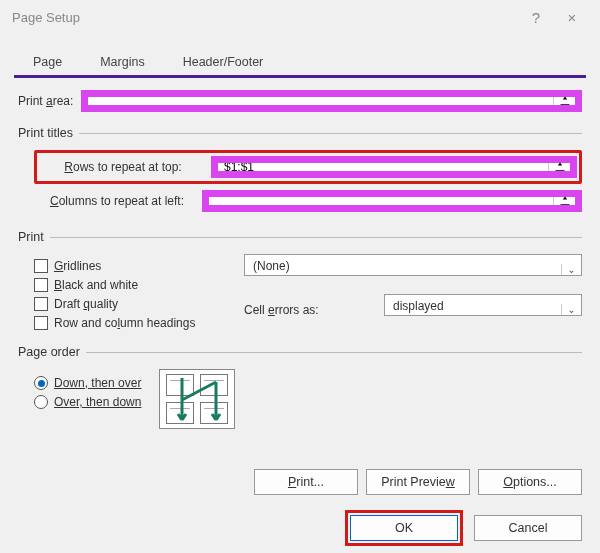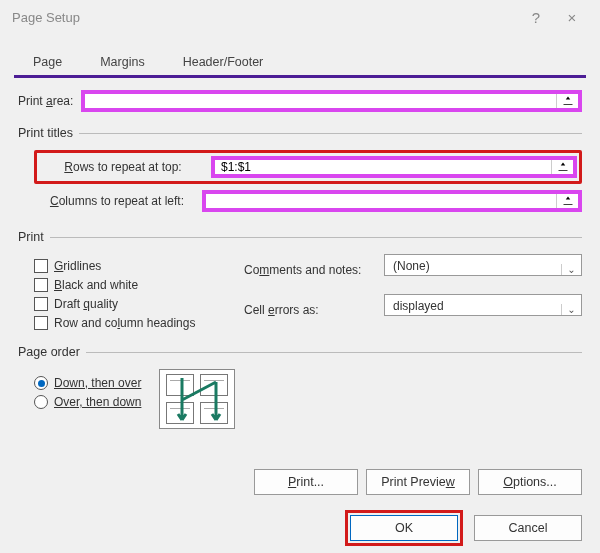--- a/index.html
+++ b/index.html
@@ -76,21 +76,21 @@
   }
   .row {
     display: flex;
     align-items: center;
     margin-bottom: 8px;
   }
   .lbl { color: #333; text-align: center; }
   .input-with-picker {
     flex: 1;
     display: flex;
-    border: 4px solid #d946ef;
+    border: 7px solid #d946ef;
     background: #fff;
     height: 22px;
     margin-left: 8px;
   }
   .input-with-picker input {
     flex: 1;
     border: none;
     outline: none;
     padding: 2px 6px;
     font-size: 12px;
@@ -317,21 +317,20 @@
                 <span class="chk"></span>
                 <span>Draft <span class="u">q</span>uality</span>
               </div>
             <div class="chk-row">
                 <span class="chk"></span>
                 <span>Row and co<span class="u">l</span>umn headings</span>
               </div>
           </div>
           <div class="print-right">
             <div class="sel-row">
-              <span class="sel-label">Co<span class="u">m</span>ments and notes:</span>
               <div class="select" style="flex:1;">
                 <span class="sel-text">(None)</span>
                 <span class="sel-caret">⌄</span>
               </div>
             </div>
             <div class="sel-row">
               <span class="sel-label">Cell <span class="u">e</span>rrors as:</span>
               <div class="select" style="flex:1;">
                 <span class="sel-text">displayed</span>
                 <span class="sel-caret">⌄</span>

